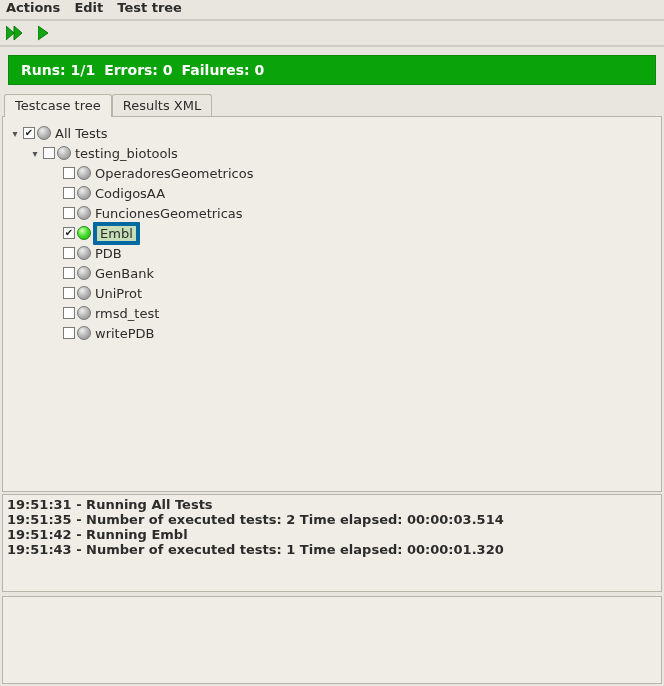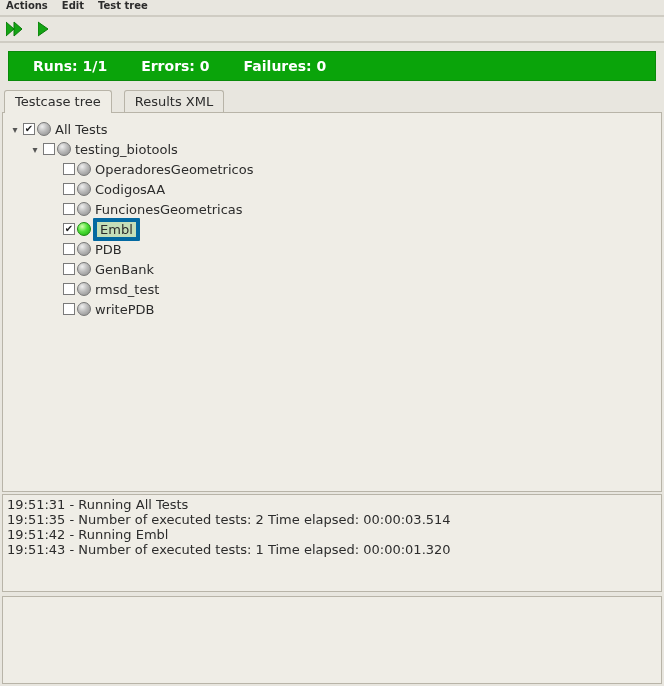--- a/index.html
+++ b/index.html
@@ -10,21 +10,21 @@
     background: #e8e6df;
     color: #2c2c2c;
     display: flex;
     flex-direction: column;
   }
   
   .menubar {
     display: flex;
     gap: 14px;
     padding: 0 6px 4px 6px;
-    font-size: 10px;
+    font-size: 13px;
     font-weight: bold;
   }
   .menubar span { cursor: default; }
   
   .toolbar {
     border-top: 2px solid #cfccc3;
     border-bottom: 2px solid #cfccc3;
     padding: 4px 6px;
     display: flex;
     gap: 12px;
@@ -32,39 +32,39 @@
     background: #e8e6df;
   }
   .run-icon svg { display: block; }
   
   .status-wrap { padding: 8px; }
   .status {
     background: #0aa40a;
     color: #fff;
     font-weight: bold;
     font-size: 14px;
-    padding: 6px 24px;
-    display: flex;
-    gap: 34px;
+    padding: 6px 12px;
+    display: flex;
+    gap: 9px;
     border: 1px solid #0a8a0a;
   }
   
   .tabs {
     display: flex;
     padding-left: 4px;
     position: relative;
     top: 1px;
   }
   .tab {
     padding: 3px 10px 4px 10px;
     border: 1px solid #b8b4a8;
     border-bottom: none;
     border-radius: 3px 3px 0 0;
     background: #e8e6df;
-    margin-right: 12px;
+    margin-right: 0px;
     font-size: 13px;
   }
   .tab.active { background: #efede6; position: relative; z-index: 2; }
   
   .tree-panel {
     flex: 1;
     margin: 0 2px;
     border: 1px solid #b8b4a8;
     background: #efede6;
     padding: 6px 4px;
@@ -113,21 +113,21 @@
   }
   
   .log, .log2 {
     margin: 2px;
     border: 1px solid #b8b4a8;
     background: #efede6;
     font-size: 13px;
     padding: 2px 4px;
     overflow: auto;
   }
-  .log { height: 98px; }
+  .log { height: 98px; font-weight: bold; }
   .log2 { height: 88px; }
   .log-line { white-space: nowrap; }
 </style>
 </head>
 <body>
 
 <div class="menubar">
   <span>Actions</span>
   <span>Edit</span>
   <span>Test tree</span>
@@ -222,20 +222,27 @@
         <span class="twisty empty"></span>
         <span class="chk"></span>
         <span class="ball"></span>
         <span class="label">GenBank</span>
       </div>
       <div class="row">
         <span class="indent" style="width: 40px;"></span>
         <span class="twisty empty"></span>
         <span class="chk"></span>
         <span class="ball"></span>
+        <span class="label">UniProt</span>
+      </div>
+      <div class="row">
+        <span class="indent" style="width: 40px;"></span>
+        <span class="twisty empty"></span>
+        <span class="chk"></span>
+        <span class="ball"></span>
         <span class="label">rmsd_test</span>
       </div>
       <div class="row">
         <span class="indent" style="width: 40px;"></span>
         <span class="twisty empty"></span>
         <span class="chk"></span>
         <span class="ball"></span>
         <span class="label">writePDB</span>
       </div>
     </div>

